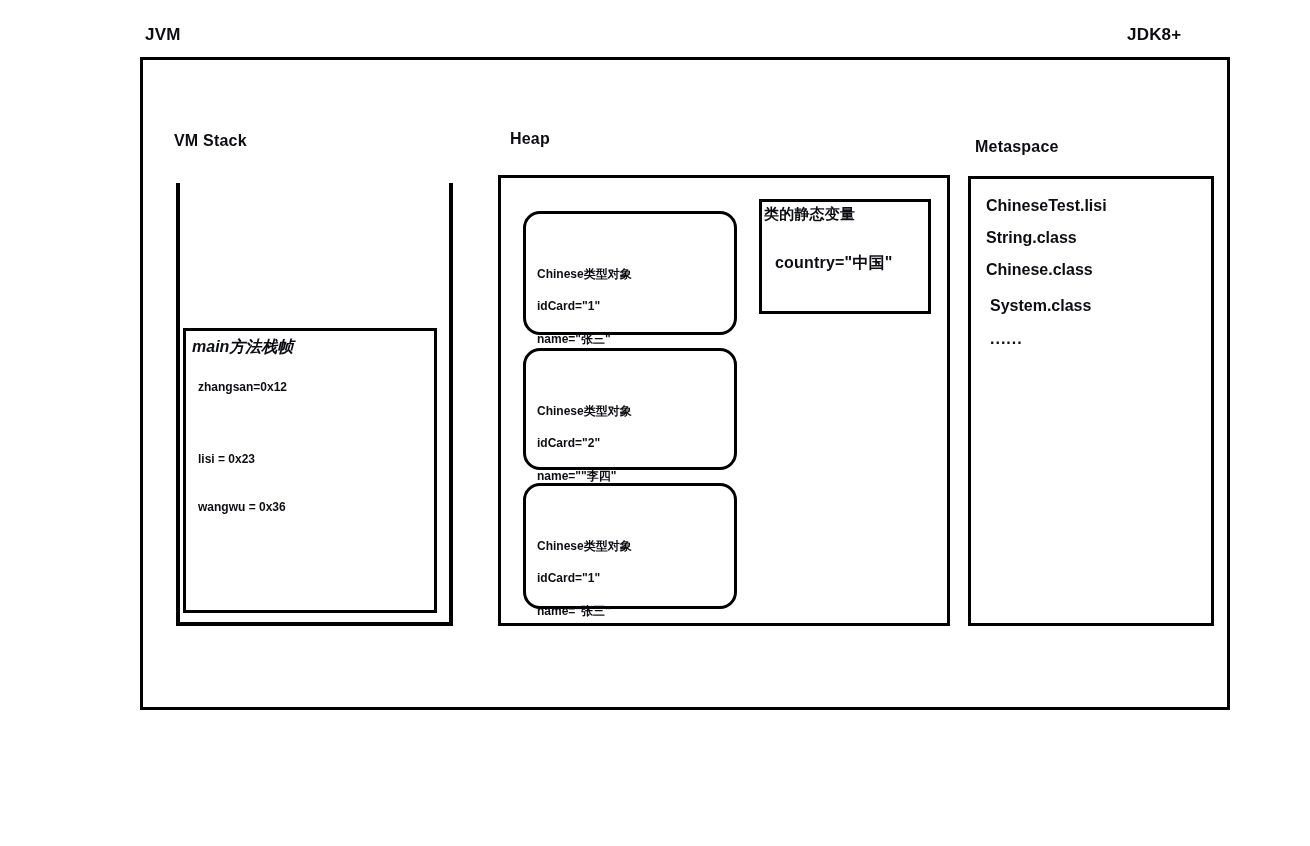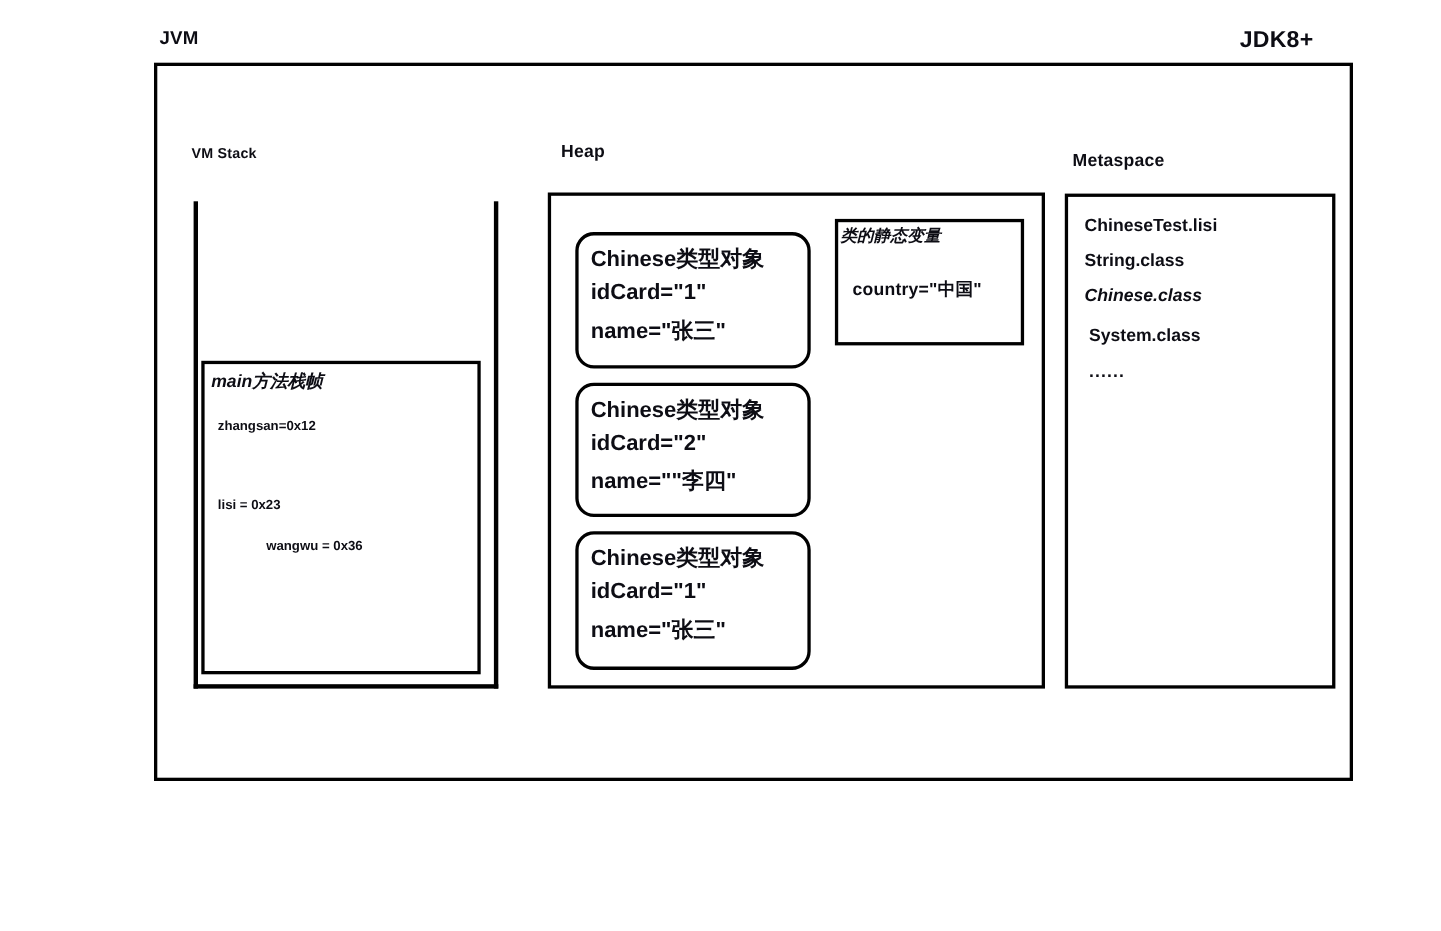--- a/index.html
+++ b/index.html
@@ -22,31 +22,31 @@
     height: 846px;
   }
   .lbl {
     position: absolute;
     font-weight: bold;
     white-space: nowrap;
     letter-spacing: 0.2px;
   }
   
   #jvm-title   { left: 145px; top: 25px;  font-size: 17px; }
-  #jdk-title   { left: 1127px; top: 25px; font-size: 21px; }
+  #jdk-title   { left: 1127px; top: 25px; font-size: 17px; }
   #jvm-box {
     position: absolute;
     left: 140px; top: 57px;
     width: 1090px; height: 653px;
     border: 3px solid #000;
     box-sizing: border-box;
     background: #fff;
   }
   
-  #vmstack-title { left: 174px; top: 132px; font-size: 13px; }
+  #vmstack-title { left: 174px; top: 132px; font-size: 16px; }
   #vmstack-box {
     position: absolute;
     left: 176px; top: 183px;
     width: 277px; height: 443px;
     box-sizing: border-box;
     border-left: 4px solid #000;
     border-right: 4px solid #000;
     border-bottom: 4px solid #000;
     border-top: none;
     background: transparent;
@@ -61,21 +61,21 @@
   }
   .frame-line {
     position: absolute;
     font-weight: bold;
     font-size: 12px;
     white-space: nowrap;
   }
   #frame-title  { left: 192px; top: 337px; font-size: 16px; font-style: italic; }
   #var-zhangsan { left: 198px; top: 380px; }
   #var-lisi     { left: 198px; top: 452px; }
-  #var-wangwu   { left: 198px; top: 489px; margin-left: 44px; }
+  #var-wangwu   { left: 198px; top: 500px; }
   
   #heap-title { left: 510px; top: 130px; font-size: 16px; }
   #heap-box {
     position: absolute;
     left: 498px; top: 175px;
     width: 452px; height: 451px;
     box-sizing: border-box;
     border: 3px solid #000;
     background: #fff;
   }
@@ -87,58 +87,59 @@
     border: 3px solid #000;
     border-radius: 17px;
     background: #fff;
   }
   #obj-1 { top: 211px; height: 124px; }
   #obj-2 { top: 348px; height: 122px; }
   #obj-3 { top: 483px; height: 126px; }
   .obj-line {
     position: absolute;
     font-weight: bold;
-    font-size: 20px;
+    font-size: 12px;
     white-space: nowrap;
     left: 537px;
+    margin-top: 44px;
   }
   #o1-l1 { top: 222px; } #o1-l2 { top: 255px; } #o1-l3 { top: 287px; }
   #o2-l1 { top: 359px; } #o2-l2 { top: 392px; } #o2-l3 { top: 424px; }
   #o3-l1 { top: 494px; } #o3-l2 { top: 527px; } #o3-l3 { top: 559px; }
   
   #static-box {
     position: absolute;
     left: 759px; top: 199px;
     width: 172px; height: 115px;
     box-sizing: border-box;
     border: 3px solid #000;
     background: #fff;
   }
-  #static-title { left: 764px; top: 205px; font-size: 15px; font-style: italic; }
+  #static-title { left: 764px; top: 205px; font-size: 15px; }
   #static-val   { left: 775px; top: 253px; font-size: 16px; }
   
   #meta-title { left: 975px; top: 138px; font-size: 16px; }
   #meta-box {
     position: absolute;
     left: 968px; top: 176px;
     width: 246px; height: 450px;
     box-sizing: border-box;
     border: 3px solid #000;
     background: #fff;
   }
   .meta-line {
     position: absolute;
     font-weight: bold;
     font-size: 16px;
     white-space: nowrap;
     left: 986px;
   }
   #m-0 { top: 197px; }
   #m-1 { top: 229px; }
-  #m-2 { top: 261px; font-style: italic; }
+  #m-2 { top: 261px; }
   #m-3 { top: 297px; left: 990px; text-align: center; }
   #m-4 { top: 330px; left: 990px; letter-spacing: 1px; }
 </style>
 </head>
 <body>
 
 <svg id="canvas" viewBox="0 0 1310 846" xmlns="http://www.w3.org/2000/svg">
   <defs>
     <marker id="ah" markerWidth="9" markerHeight="9" refX="7" refY="3.2" orient="auto" markerUnits="strokeWidth">
       <path d="M0,0 L8,3.2 L0,6.4 z" fill="#000"></path>

